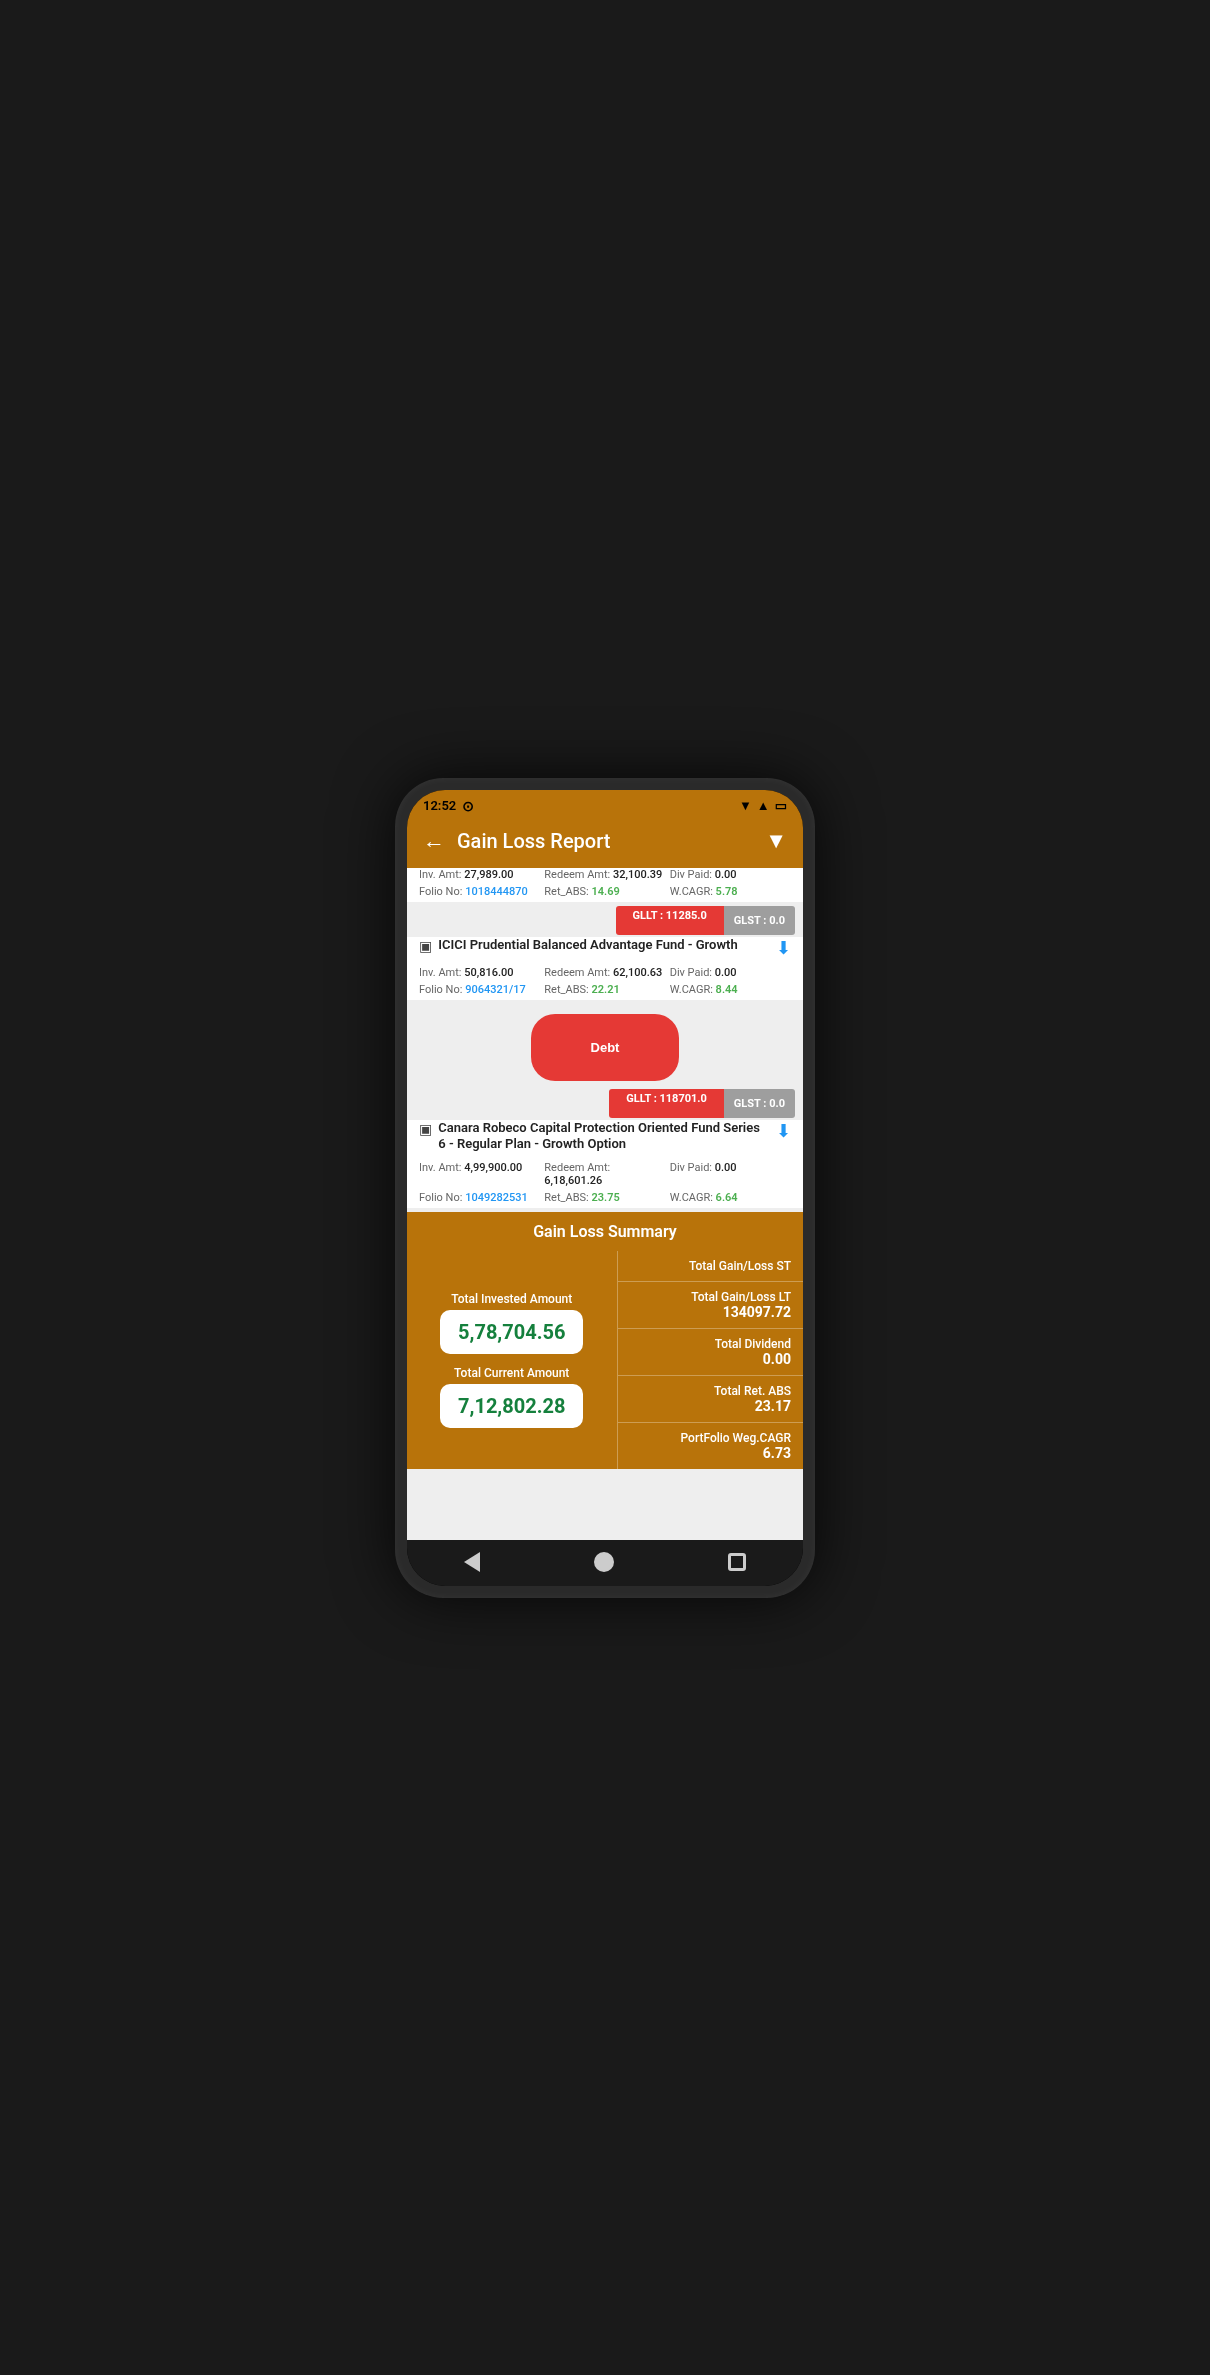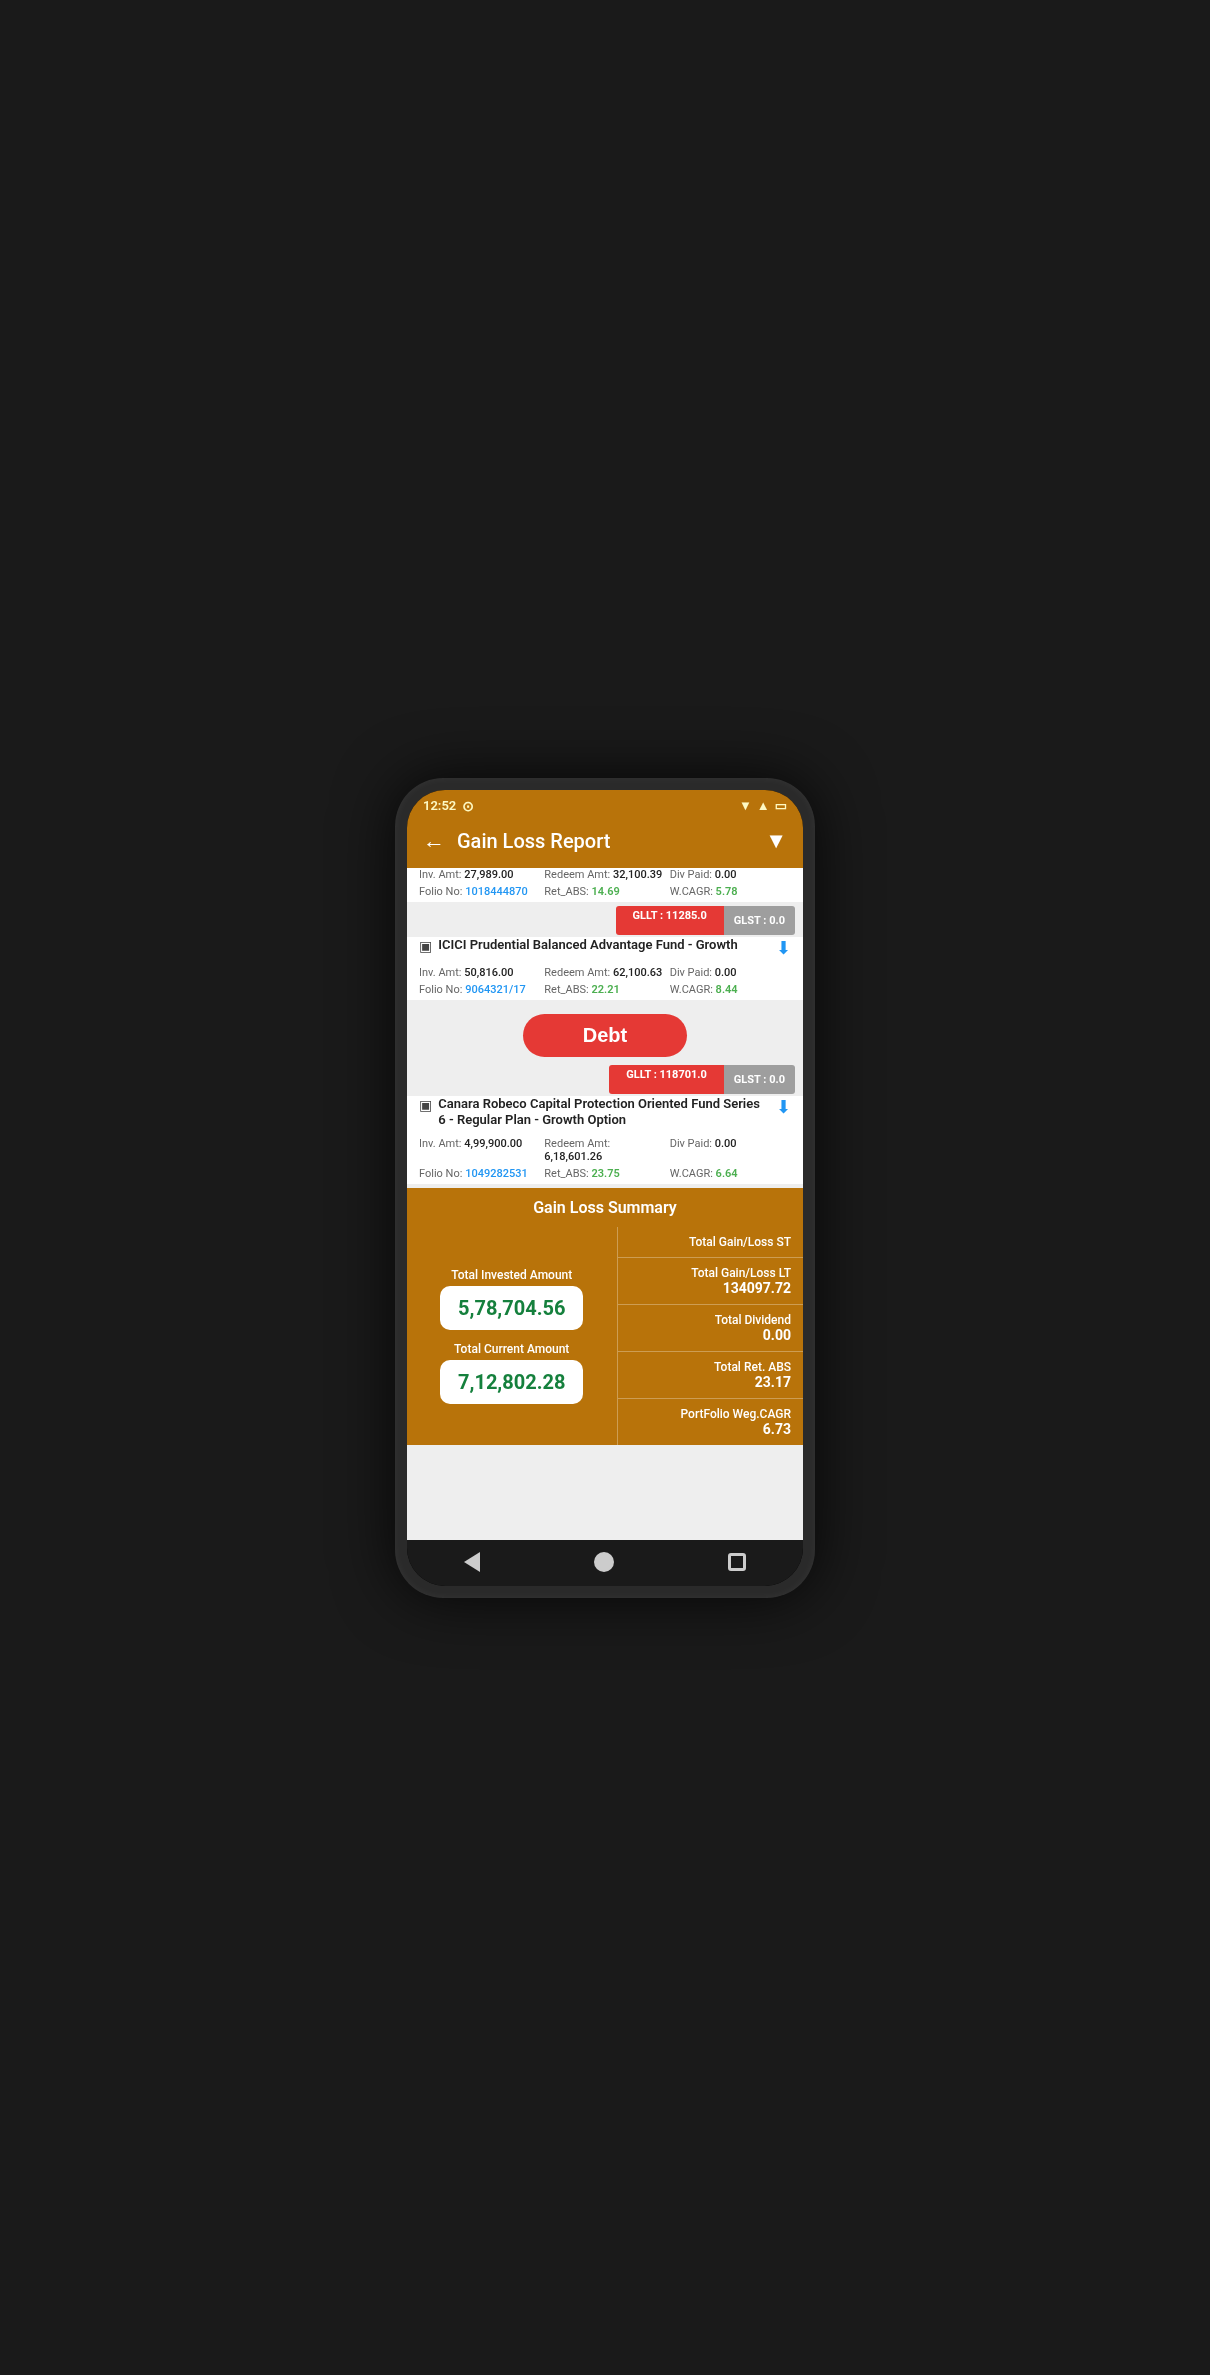--- a/index.html
+++ b/index.html
@@ -29,21 +29,21 @@
       display: flex;
       flex-direction: column;
     }
     
     .status-bar {
       background: #b8730a;
       display: flex;
       justify-content: space-between;
       align-items: center;
       padding: 8px 16px 4px;
-      color: #fef9c3;
+      color: #000000;
       font-size: 13px;
       font-weight: 600;
       flex-shrink: 0;
     }
     .status-left { display: flex; align-items: center; gap: 6px; }
     .status-right { display: flex; align-items: center; gap: 5px; }
     
     .header {
       background: #b8730a;
       display: flex;
@@ -156,22 +156,22 @@
       display: flex;
       justify-content: center;
       padding: 10px 0 6px;
       background: #eeeeee;
     }
     .debt-button {
       background: #e53935;
       color: white;
       border: none;
       border-radius: 24px;
-      padding: 10px 60px;
-      font-size: 20px;
+      padding: 26px 60px;
+      font-size: 13px;
       font-weight: 600;
       cursor: pointer;
     }
 
     
     .summary-header {
       background: #b8730a;
       color: white;
       text-align: center;
       font-size: 16px;

